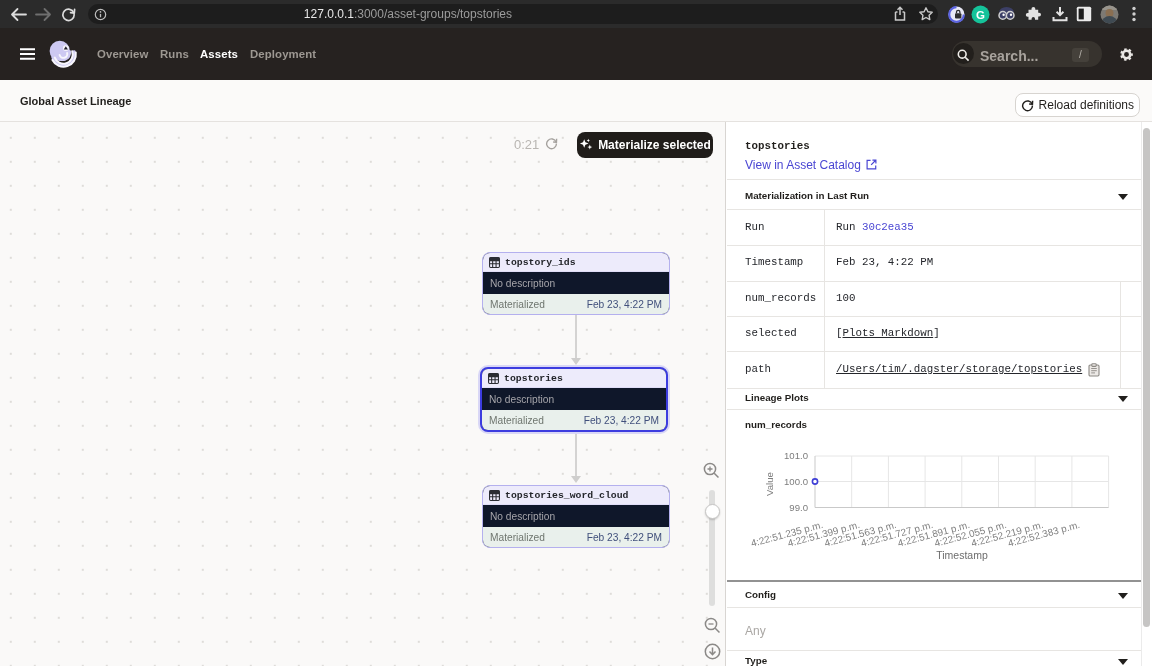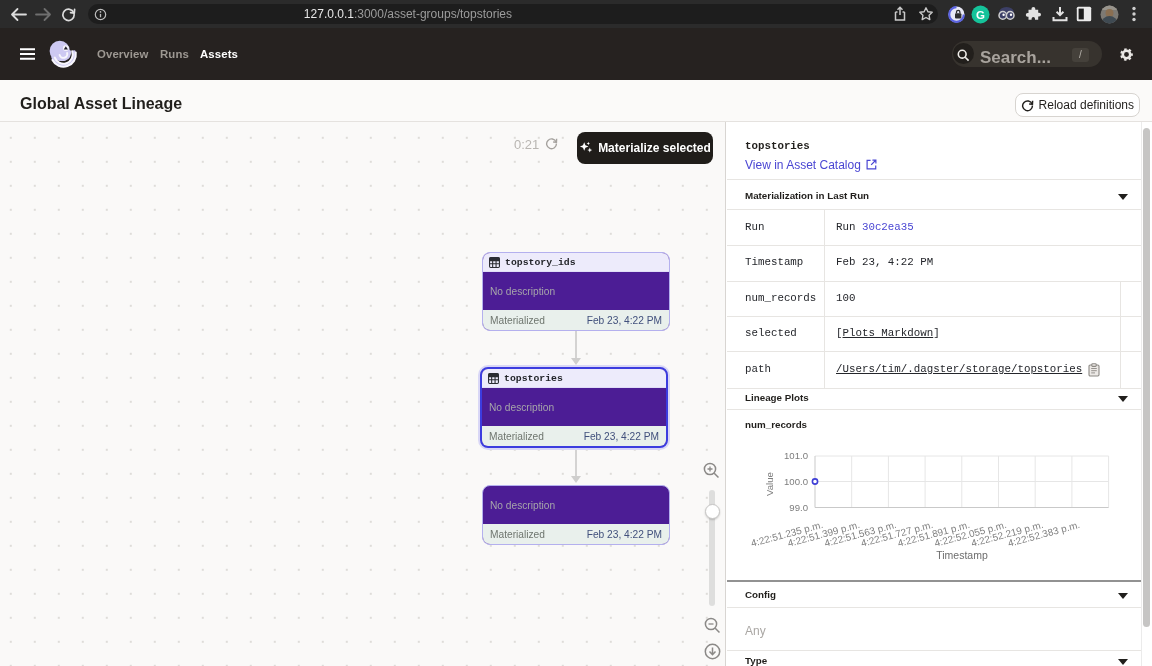--- a/index.html
+++ b/index.html
@@ -14,42 +14,42 @@
   .cicon { position:absolute; top:0; height:28px; display:flex; align-items:center; justify-content:center; }
 
   
   #nav { position:absolute; left:0; top:28px; width:1152px; height:52px; background:#262220; }
   .navlink { position:absolute; top:0; height:52px; display:flex; align-items:center;
     color:#9d9892; font-size:11.4px; font-weight:700; letter-spacing:0.1px; }
   .navlink.active { color:#fff; }
 
   
   #pagehead { position:absolute; left:0; top:80px; width:1152px; height:42px; background:#fbfaf9; border-bottom:1px solid #e5e2df; }
-  #pagehead h1 { position:absolute; left:20px; top:15px; font-size:16px; font-weight:700; color:#211f1c;text-align:center; }
+  #pagehead h1 { position:absolute; left:20px; top:15px; font-size:11px; font-weight:700; color:#211f1c;text-align:center; }
   #reloadbtn { position:absolute; right:12px; top:13px; height:24px; padding:0 5px; background:#fff;
     border:1px solid #d7d4d0; border-radius:8px; display:flex; align-items:center; gap:5px;
     font-size:12px; color:#211f1c; }
 
   
   #graph { position:absolute; left:0; top:122px; width:726px; height:544px; background:#faf9f8; border-right:1px solid #d8d5d2; overflow:hidden; }
   #dots { position:absolute; left:0; top:0; width:726px; height:544px;
     background-image:radial-gradient(circle, #dedcd9 1.2px, transparent 1.4px);
     background-size:24px 24px; background-position:22.8px 3.8px; }
   #subsetinput { position:absolute; left:20px; top:10px; width:275px; height:22px; background:#fff;
     border:1px solid #d2cfcc; border-radius:11px; display:flex; align-items:center; padding:0 8px 0 9px;
     color:#86837f; font-size:12px; gap:7px; }
   #counter { position:absolute; left:514px; top:15px; font-size:13px; color:#b9b6b2; }
-  #materialize { position:absolute; left:577px; top:10px; width:136px; height:32px; background:#201d1a; border-radius:8px;
+  #materialize { position:absolute; left:577px; top:10px; width:136px; height:26px; background:#201d1a; border-radius:8px;
     color:#fff; display:flex; align-items:center; justify-content:center; gap:5px; font-size:12px; font-weight:700; white-space:nowrap; }
 
   
-  .node { position:absolute; width:188px; background:#4c1d95; border:1px solid #b4b0ee; border-radius:8px; overflow:hidden; }
+  .node { position:absolute; width:188px; background:#0f172a; border:1px solid #b4b0ee; border-radius:8px; overflow:hidden; }
   .node .hd { height:19px; background:#edebfb; border-bottom:1px solid #e0ddf7; display:flex; align-items:center; padding:0 6px; gap:5px;
      font-family:"Liberation Mono", monospace; font-size:9.8px; font-weight:700; color:#24262b; }
-  .node .bd { height:38px; display:flex; align-items:center; padding:0 7px; color:#a6a5aa; font-size:10.2px; }
+  .node .bd { height:22px; display:flex; align-items:center; padding:0 7px; color:#a6a5aa; font-size:10.2px; }
   .node .ft { height:20px; background:#e9f0ec; display:flex; align-items:center; justify-content:space-between; padding:0 7px;
      font-size:10.2px; color:#6f766f; }
   .node .ft .dt { color:#41507c; }
   .edge { position:absolute; width:2px; background:#d4d3d2; left:575px; }
   .ah { position:absolute; width:0; height:0; border-left:5px solid transparent; border-right:5px solid transparent; border-top:7px solid #cfcecd; left:571px; }
 
   
   #ztrack { position:absolute; left:709px; top:368px; width:6px; height:116px; background:#dededd; border-radius:3px; }
   #zhandle { position:absolute; left:705px; top:382px; width:15px; height:15px; background:#fff; border:1px solid #c7c6c5; border-radius:50%; box-shadow:0 1px 2px rgba(0,0,0,.2); }
 
@@ -180,27 +180,28 @@
       <path d="M13.6 21.4 A8.0 8.0 0 0 0 28.9 17.0" stroke="#cdc9f2" stroke-width="4" fill="none" stroke-linecap="round"></path>
       <path d="M10.8 24.3 A11.5 11.5 0 0 0 32.4 16.4" stroke="#f7f6fc" stroke-width="2.6" fill="none" stroke-linecap="round"></path>
       <path d="M8.0 27.2 A15.3 15.3 0 0 0 36.7 17.9" stroke="#f7f6fc" stroke-width="2.6" fill="none" stroke-linecap="round"></path>
       <path d="M16.8 21.0 A4.8 4.8 0 0 0 26.1 18.5" stroke="#f7f6fc" stroke-width="2.4" fill="none" stroke-linecap="round"></path>
       <circle cx="24.5" cy="12.5" r="3.6" fill="#f7f6fc"></circle>
       <path d="M24.5 10.2 L27.1 14.3 H21.9 Z" fill="#23212d"></path>
     </svg>
     <div class="navlink" style="left:97px;">Overview</div>
     <div class="navlink" style="left:160px;">Runs</div>
     <div class="navlink active" style="left:200px;">Assets</div>
+    <div class="navlink" style="left:250px;">Deployment</div>
     <div class="abs" style="left:952px;top:13px;width:150px;height:26px;background:#37332e;border-radius:13px;"></div>
     <div class="abs" style="left:953px;top:15px;width:21px;height:21px;background:#221f1c;border-radius:50%;"></div>
     <svg class="abs" style="left:957px;top:20.5px;" width="13" height="13" viewBox="0 0 13 13">
         <circle cx="5.2" cy="5.2" r="3.9" stroke="#f0eeea" stroke-width="1.6" fill="none"></circle>
         <path d="M8.2 8.2 L11.6 11.6" stroke="#f0eeea" stroke-width="1.6"></path>
       </svg>
-    <div class="abs" style="left:980px;top:19.5px;color:#a8a39d;font-size:17px;font-weight:700;">Search...</div>
+    <div class="abs" style="left:980px;top:19.5px;color:#a8a39d;font-size:14px;font-weight:700;">Search...</div>
     <div class="abs" style="left:1072px;top:20px;width:17px;height:14px;background:#45413b;border-radius:3px;color:#b5b1ab;font-size:10px;text-align:center;line-height:14px;">/</div>
     <svg class="abs" style="left:1120px;top:19.5px;" width="13" height="13" viewBox="0 0 16 16">
       <circle cx="8" cy="8" r="4.6" fill="none" stroke="#e9e7e4" stroke-width="3.2"></circle>
       <circle cx="8" cy="8" r="6.4" fill="none" stroke="#e9e7e4" stroke-width="2.8" stroke-dasharray="2.9 2.7" stroke-dashoffset="1.4"></circle>
     </svg>
   </div>
 
   <div id="pagehead">
     <h1>Global Asset Lineage</h1>
     <div id="reloadbtn"><svg width="13" height="13" viewBox="0 0 16 16">
@@ -247,20 +248,25 @@
             <rect x="0.6" y="0.6" width="10.8" height="3.4" fill="#2b2d33"></rect>
           </svg>topstories</div>
       <div class="bd">No description</div>
       <div class="ft">
           <span>Materialized</span>
           <span class="dt">Feb 23, 4:22 PM</span>
         </div>
     </div>
 
     <div class="node" style="left:482px; top:363px;">
+      <div class="hd"><svg width="11" height="11" viewBox="0 0 12 12">
+            <rect x="0.6" y="0.6" width="10.8" height="10.8" rx="1.2" fill="none" stroke="#2b2d33" stroke-width="1.2"></rect>
+            <path d="M0.6 4 H11.4 M0.6 7.3 H11.4 M4 4 V11.4 M7.7 4 V11.4" stroke="#2b2d33" stroke-width="1.2"></path>
+            <rect x="0.6" y="0.6" width="10.8" height="3.4" fill="#2b2d33"></rect>
+          </svg>topstories_word_cloud</div>
       <div class="bd">No description</div>
       <div class="ft">
           <span>Materialized</span>
           <span class="dt">Feb 23, 4:22 PM</span>
         </div>
     </div>
 
     <svg class="abs" style="left:703px;top:340px;" width="17" height="17" viewBox="0 0 17 17">
         <circle cx="7" cy="7" r="5.6" stroke="#8b8987" stroke-width="1.5" fill="none"></circle>
         <path d="M11.2 11.2 L15.5 15.5" stroke="#8b8987" stroke-width="1.5"></path>

